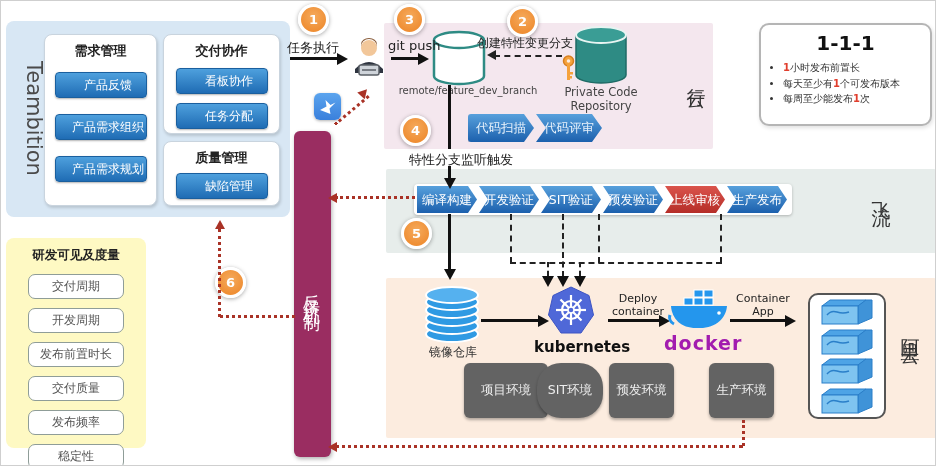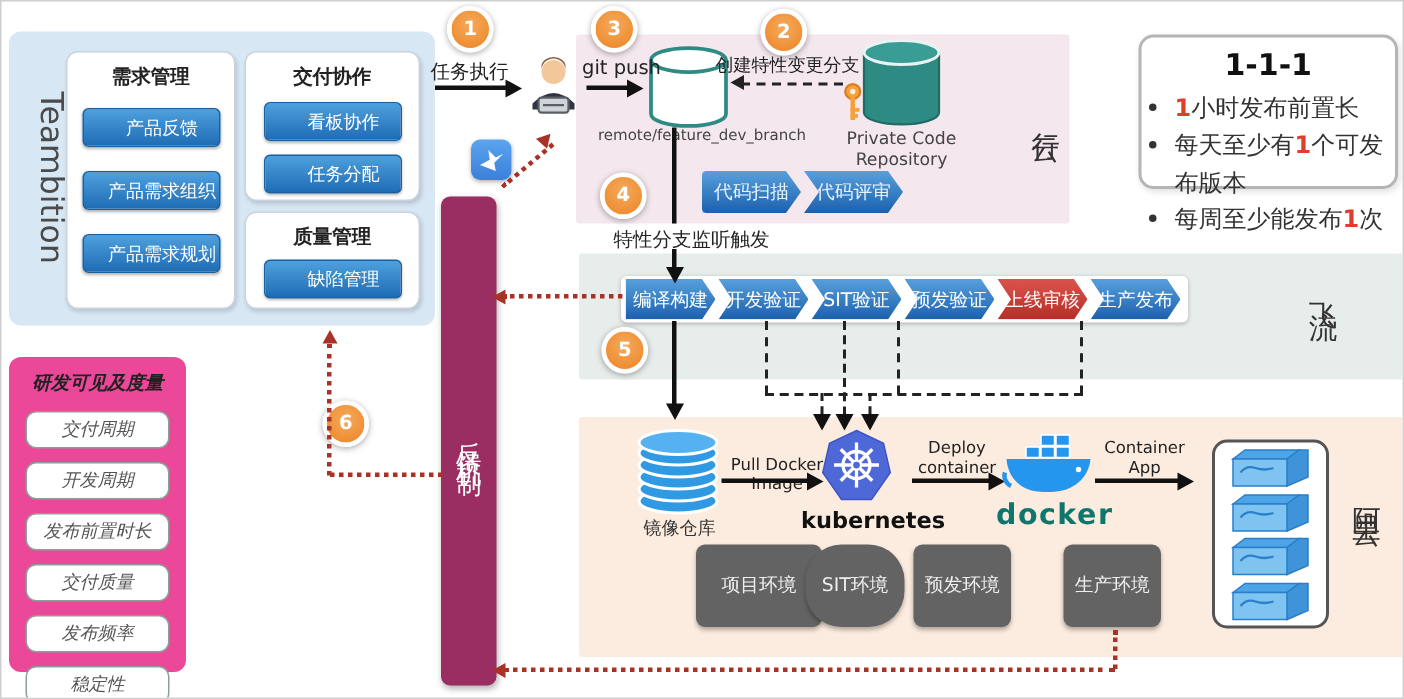--- a/index.html
+++ b/index.html
@@ -8,21 +8,21 @@
     position:relative; width:936px; height:466px; background:#fff;
     font-family:"DejaVu Sans","Liberation Sans",sans-serif;
     border:1px solid #cfcfcf; overflow:hidden; color:#333;
   }
   .abs { position:absolute; }
   .vtext { writing-mode:vertical-rl; }
 
   
   .panel { position:absolute; border-radius:8px; }
   #tb-panel   { left:5px;  top:20px;  width:284px; height:196px; background:#d8e7f4; }
-  #metrics-panel { left:5px; top:237px; width:118px; height:210px; background:#ec4899;font-style:italic; }
+  #metrics-panel { left:5px; top:237px; width:140px; height:210px; background:#fef9c3; }
   #xy-panel   { left:383px; top:22px;  width:329px; height:126px; background:#f4e7ee; border-radius:2px; }
   #fl-panel   { left:385px; top:168px; width:550px; height:84px;  background:#e7edeb; border-radius:2px; }
   #aly-panel  { left:385px; top:277px; width:550px; height:160px; background:#fcecdf; border-radius:2px; }
 
   .sec-label { font-size:19px; color:#333; letter-spacing:5px; }
 
   
   .tb-card { position:absolute; background:#fff; border:1px solid #c9d4de; border-radius:8px;
              box-shadow:1px 2px 3px rgba(0,0,0,.15); text-align:center; }
   .tb-card-title { font-size:13px; font-weight:bold; color:#222; padding-top:7px; }
@@ -76,42 +76,42 @@
 
   
   #container-box { position:absolute; left:422px; top:15px; width:78px; height:126px; background:#fff;
                    border:2px solid #555; border-radius:10px; display:flex; flex-direction:column;
                    align-items:center; justify-content:space-evenly; }
 
   
   #goal-box { position:absolute; left:758px; top:22px; width:173px; height:103px; background:#fff;
               border:2px solid #b5b5b5; border-radius:10px; box-shadow:1px 2px 4px rgba(0,0,0,.12); }
   #goal-title { text-align:center; font-size:20px; font-weight:bold; margin-top:6px; color:#111; }
-  #goal-list { margin:5px 0 16px 0; padding-left:22px; font-size:16px; color:#333; line-height:1.55; }
+  #goal-list { margin:5px 0 16px 0; padding-left:22px; font-size:10px; color:#333; line-height:1.55; }
   #goal-list li { margin:0; }
   #goal-list .hl { color:#e03e2d; font-weight:bold; }
 
   
   .line-h { position:absolute; height:0; border-top:3px solid #111; }
   .line-v { position:absolute; width:0; border-left:3px solid #111; }
   .dash-h { position:absolute; height:0; border-top:2px dashed #222; }
   .dash-v { position:absolute; width:0; border-left:2px dashed #222; }
   .dot-h  { position:absolute; height:0; border-top:3px dotted #a93226; }
   .dot-v  { position:absolute; width:0; border-left:3px dotted #a93226; }
   .ah { position:absolute; width:0; height:0; border-style:solid; }
   .ah.right { border-width:6px 0 6px 11px; border-color:transparent transparent transparent #111; }
   .ah.down  { border-width:11px 6px 0 6px; border-color:#111 transparent transparent transparent; }
   .ah.r-left { border-width:5px 9px 5px 0; border-color:transparent #a93226 transparent transparent; }
   .ah.r-up   { border-width:0 5px 9px 5px; border-color:transparent transparent #a93226 transparent; }
 
   .feiliu-icon { position:absolute; left:313px; top:92px; width:27px; height:27px; border-radius:6px;
                  background:linear-gradient(#5ba4ee,#3a80dc); box-shadow:0 1px 3px rgba(0,0,0,.3);
                  display:flex; align-items:center; justify-content:center; }
   #k8s-label { position:absolute; font-weight:bold; font-size:15px; color:#111; }
-  #docker-label { position:absolute; font-weight:bold; font-size:19px; color:#0f766e; letter-spacing:1px; }
+  #docker-label { position:absolute; font-weight:bold; font-size:19px; color:#a21caf; letter-spacing:1px; }
   .tiny-label { position:absolute; font-size:11px; color:#222; text-align:center; line-height:1.2; }
 </style>
 </head>
 <body>
 
 <div id="canvas">
 
   <div id="tb-panel" class="panel">
     <div class="abs vtext" style="left:16px;top:40px;font-size:21px;color:#4a4a4a;">Teambition</div>
 
@@ -203,21 +203,20 @@
         <ellipse cx="28" cy="48" rx="26" ry="8" fill="#2f9ae3"></ellipse>
         <ellipse cx="28" cy="40" rx="26" ry="8" fill="#2f9ae3"></ellipse>
         <ellipse cx="28" cy="32" rx="26" ry="8" fill="#2f9ae3"></ellipse>
         <ellipse cx="28" cy="24" rx="26" ry="8" fill="#2f9ae3"></ellipse>
         <ellipse cx="28" cy="16" rx="26" ry="8" fill="#2f9ae3"></ellipse>
         <ellipse cx="28" cy="9" rx="26" ry="8" fill="#55b1ef"></ellipse>
       </g>
     </svg>
     <div class="small-label" style="left:34px;top:67px;width:66px;font-size:12px;color:#333;">镜像仓库</div>
 
-    <div class="tiny-label" style="left:93px;top:25px;width:78px;">Pull Docker Image</div>
     <div class="line-h" style="left:95px;top:41px;width:58px;"></div>
     <div class="ah right" style="left:152px;top:36.5px;"></div>
 
     <svg class="abs" style="left:161px;top:8px;" width="48" height="50" viewBox="0 0 48 50">
       <polygon points="24,1 42,9.5 46.5,29 34,47 14,47 1.5,29 6,9.5" fill="#4f68d8" stroke="#3d54c4" stroke-width="1"></polygon>
       <circle cx="24" cy="24" r="9" fill="none" stroke="#ffffff" stroke-width="2.2"></circle>
       <g stroke="#ffffff" stroke-width="2.2">
         <line x1="24" y1="24" x2="24" y2="9"></line>
           <line x1="24" y1="24" x2="24" y2="39"></line>
         <line x1="24" y1="24" x2="9" y2="24"></line>

